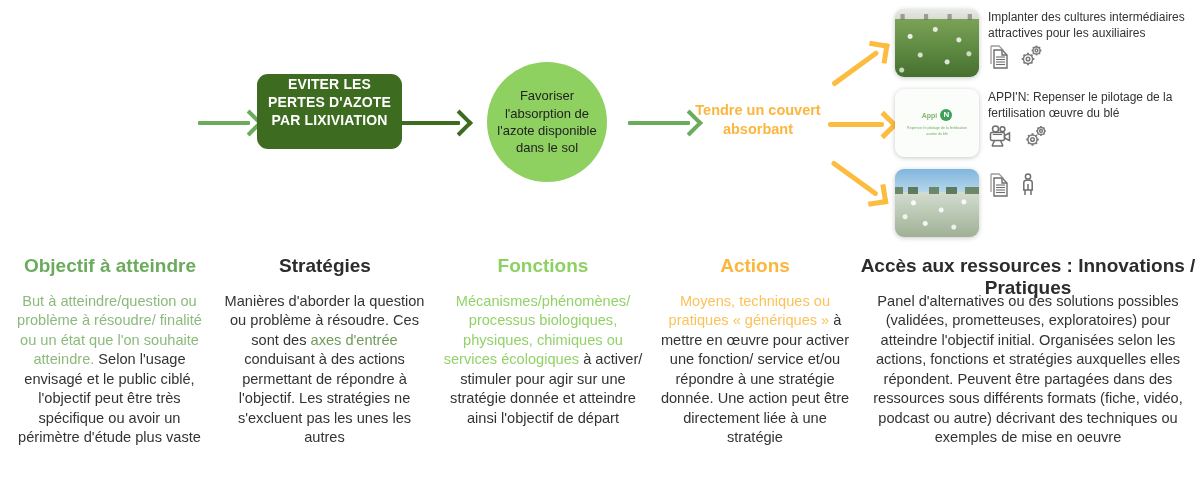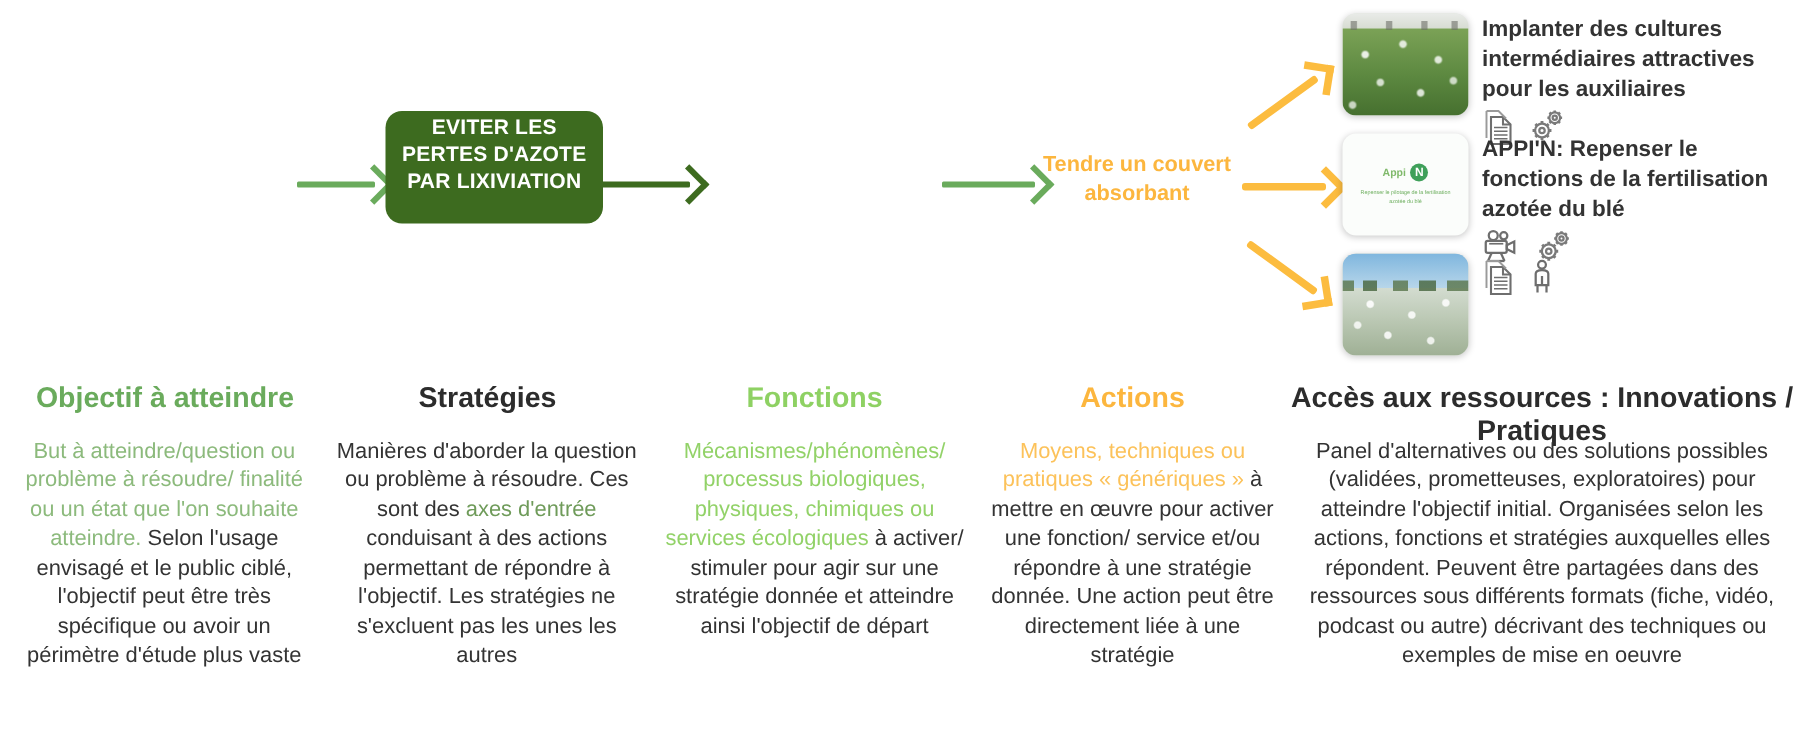--- a/index.html
+++ b/index.html
@@ -255,24 +255,24 @@
         #4d6b45 61% 74%, transparent 74% 83%, #5e7a52 83% 100%);
     opacity: .85;
   }
 
   .resource-text {
     position: absolute;
     left: 98px; top: 4px;
     width: 208px;
   }
   .resource-title {
-    font-size: 15px;
+    font-size: 12px;
     line-height: 1.33;
     color: #333333;
-    font-weight: bold;
+    font-weight: normal;
   }
   .resource-icons {
     margin-top: 2px;
     display: flex;
     align-items: flex-start;
     gap: 9px;
   }
   .resource-icons svg { display: block; }
 
   
@@ -322,20 +322,23 @@
 
   <div id="strategy-node">
     <div class="label">EVITER LES PERTES D'AZOTE PAR LIXIVIATION</div>
   </div>
 
   <div class="arrow-straight" id="arrow-strat-fonc">
     <span class="shaft"></span>
     <span class="head"></span>
   </div>
 
+  <div id="function-node">
+    <div class="label">Favoriser l'absorption de l'azote disponible dans le sol</div>
+  </div>
 
   <div class="arrow-straight" id="arrow-fonc-act">
     <span class="shaft"></span>
     <span class="head"></span>
   </div>
 
   <div id="action-node">
     <span>Tendre un couvert absorbant</span>
   </div>
 
@@ -410,21 +413,21 @@
 
   <div class="resource-item" id="resource-item-1">
     <div class="thumb" id="thumb-1">
       <div class="appin-logo">
         <span class="appin-word">Appi</span>
         <span class="appin-badge">N</span>
       </div>
       <div class="appin-sub">Repenser le pilotage de la fertilisation azotée du blé</div>
     </div>
     <div class="resource-text">
-      <div class="resource-title">APPI'N: Repenser le fonctions de la fertilisation azotée du blé</div>
+      <div class="resource-title">APPI'N: Repenser le pilotage de la fertilisation œuvre du blé</div>
       <div class="resource-icons">
         <span>
           <svg width="26" height="26" viewBox="0 0 26 26">
             <g fill="none" stroke="#6e6e6e" stroke-width="1.5">
               <circle cx="7.5" cy="5" r="3"></circle>
               <circle cx="14.5" cy="5.2" r="2.4"></circle>
               <rect x="2.5" y="8.5" width="14" height="8" rx="1.4"></rect>
               <path d="M16.5 11.5 L21.5 9 v7.5 l-5 -2.5 z"></path>
               <path d="M6.5 16.5 L4 22"></path>
               <path d="M12.5 16.5 L15 22"></path>

